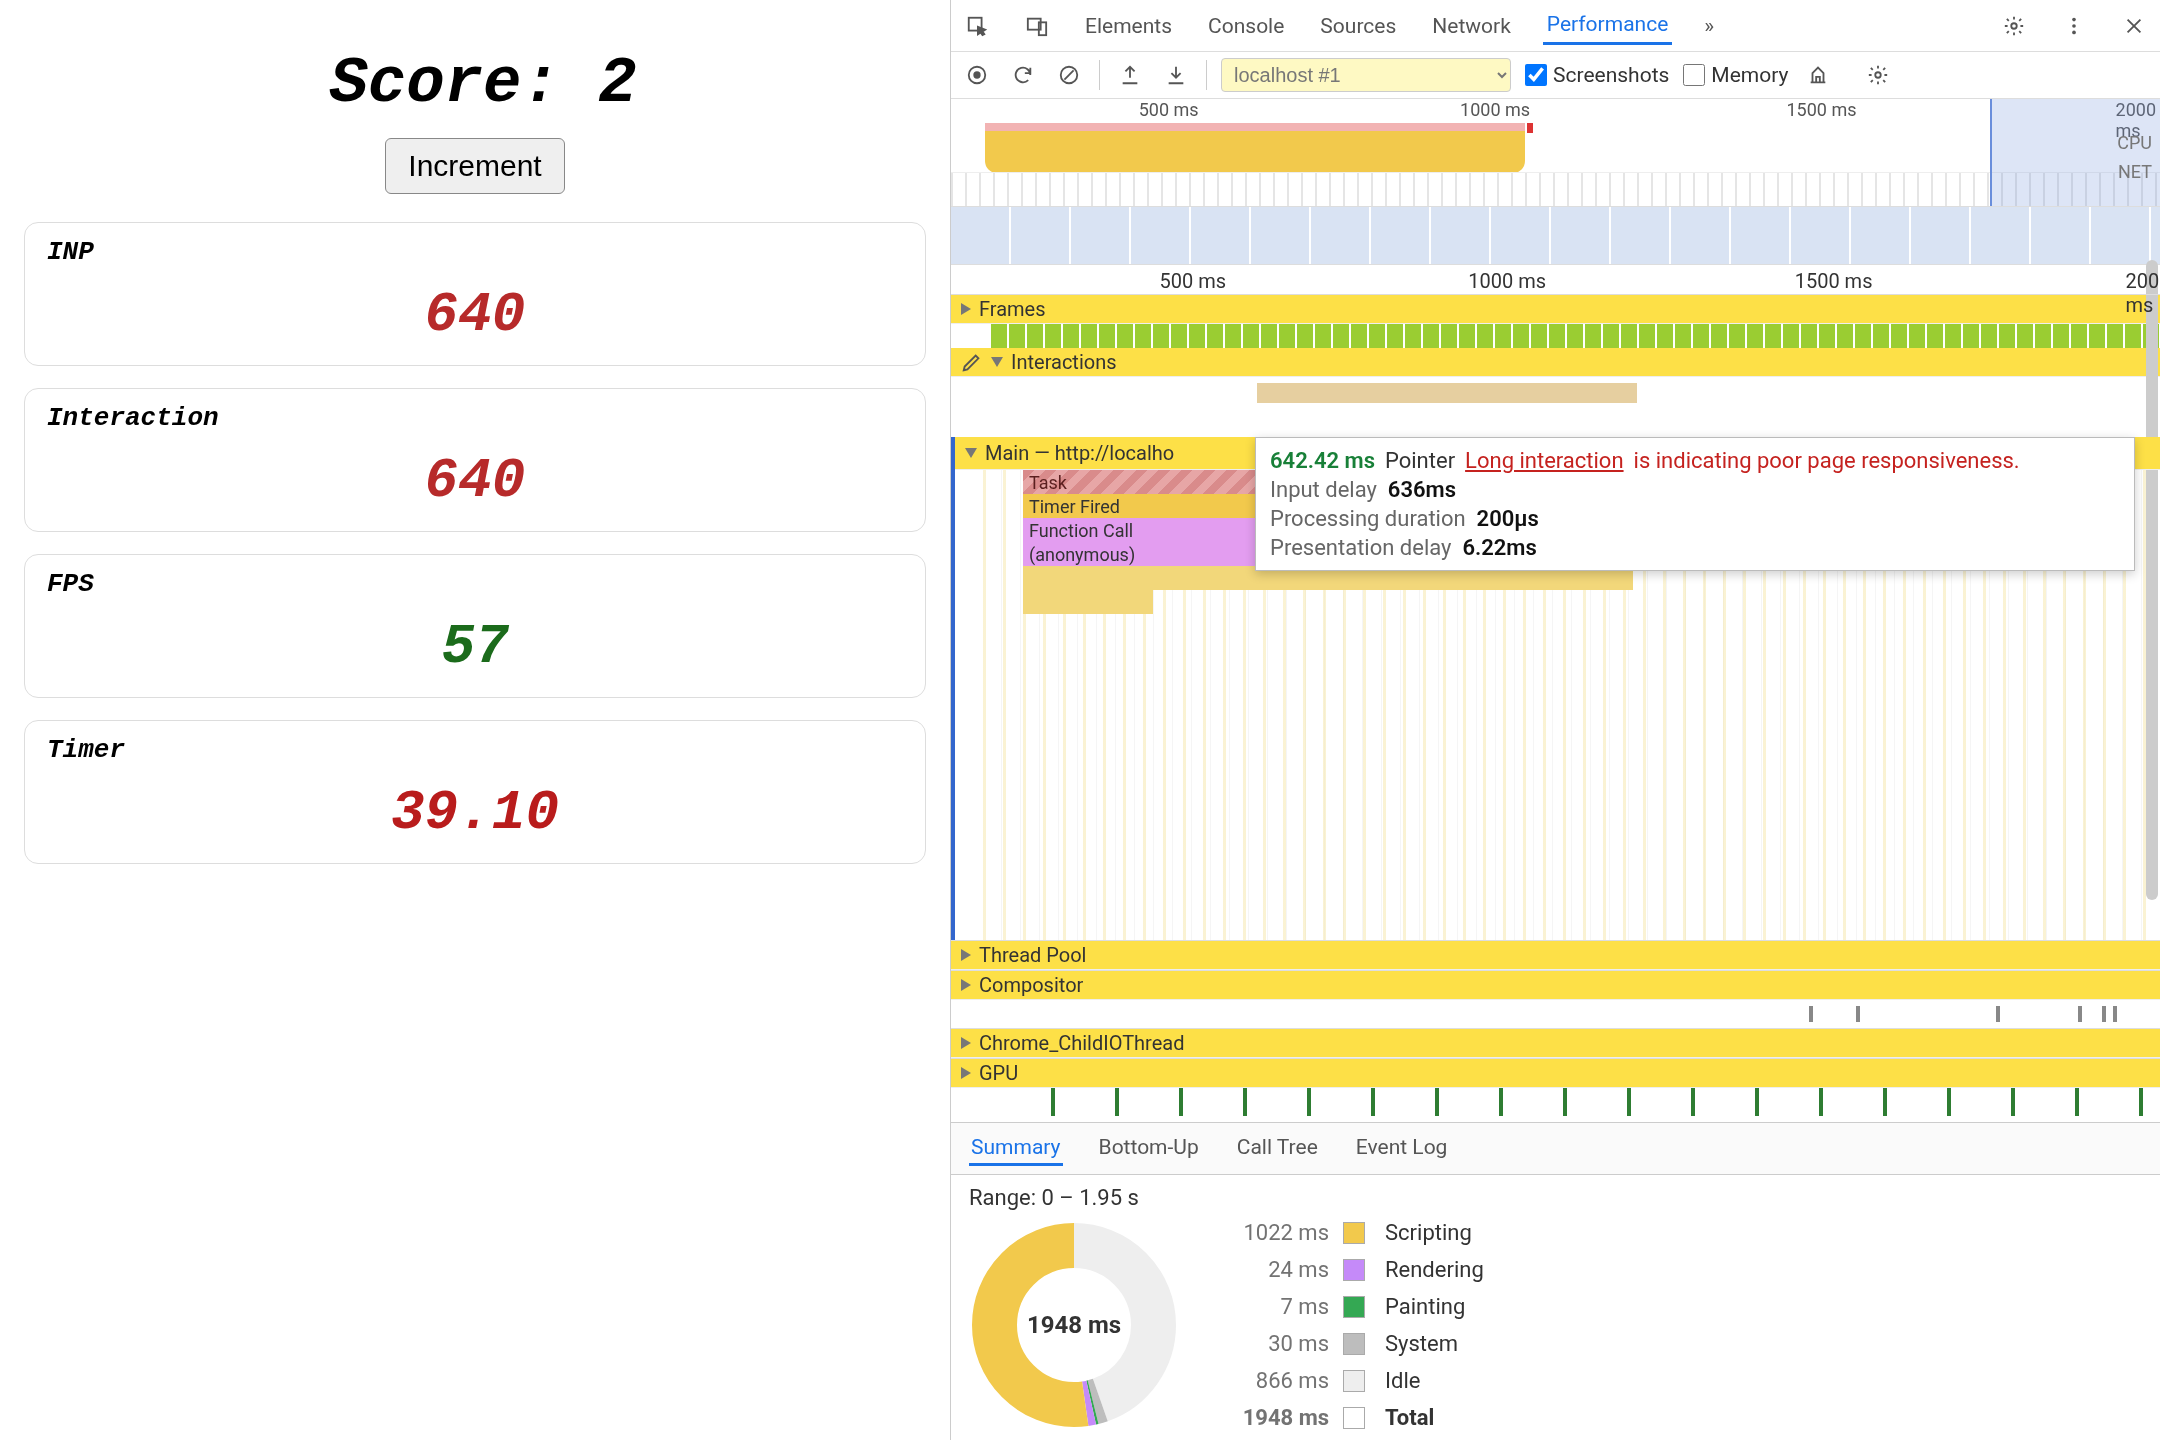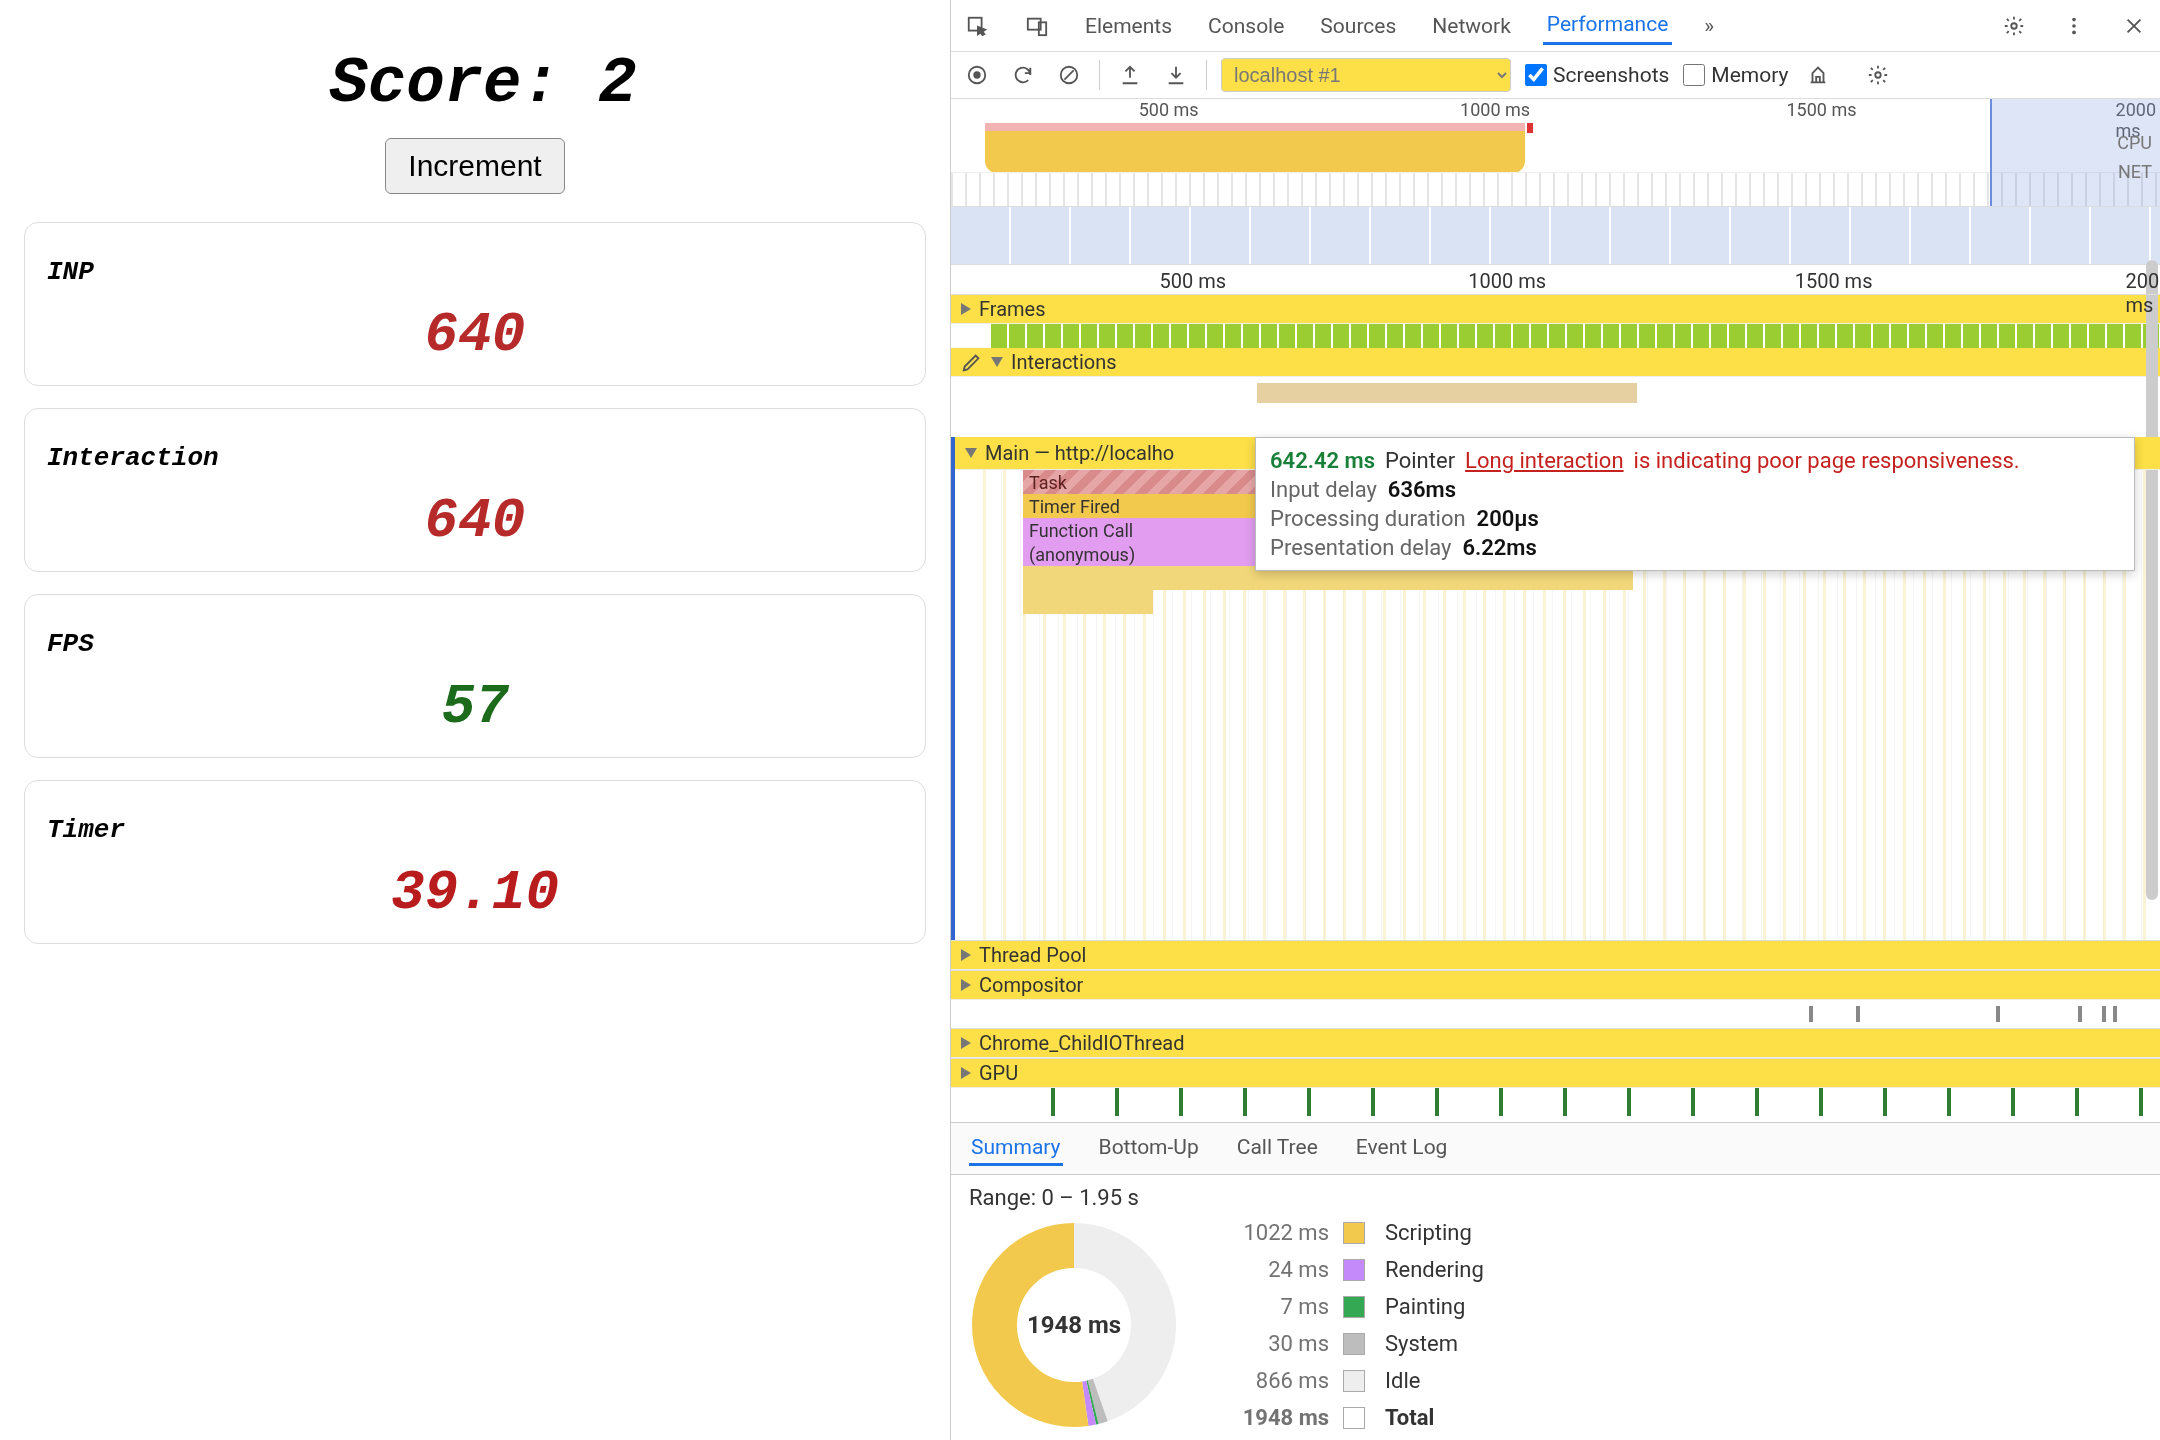--- a/index.html
+++ b/index.html
@@ -4,21 +4,21 @@
 <style>
 * { box-sizing: border-box; margin: 0; padding: 0; }
 body {
   font-family: -apple-system, BlinkMacSystemFont, "Segoe UI", Roboto, sans-serif;
   background: #fff;
   width: 2160px;
   height: 1440px;
   display: flex;
   overflow: hidden;
 }
-.mono { font-family: "Courier New", Courier, monospace; font-weight: bold; margin-top: 20px; }
+.mono { font-family: "Courier New", Courier, monospace; font-weight: bold; }
 .left-pane {
   width: 950px;
   padding: 24px;
   display: flex;
   flex-direction: column;
   align-items: center;
 }
 .score {
   font-style: italic;
   font-size: 64px;
@@ -62,21 +62,21 @@
 .dt-tabbar { padding: 6px 10px; gap: 28px; }
 .dt-tabbar .tab { color: #555; cursor: pointer; padding: 6px 4px; }
 .dt-tabbar .tab.active { color: #1a73e8; border-bottom: 3px solid #1a73e8; }
 .dt-tabbar .spacer { flex: 1; }
 .icon-box { width: 32px; height: 32px; display:inline-flex; align-items:center; justify-content:center; color:#555; }
 .icon-box svg { width: 22px; height: 22px; }
 
 .perf-toolbar { padding: 6px 10px; gap: 14px; }
 .perf-toolbar .sep { width:1px; height:30px; background:#ccc; }
 .perf-toolbar select {
-  font-size: 20px; padding: 4px 8px; border:1px solid #ccc; border-radius:4px; background:#fde047; color:#777; width: 290px;
+  font-size: 20px; padding: 4px 8px; border:1px solid #ccc; border-radius:4px; background:#fef9c3; color:#777; width: 290px;
 }
 .cb { display:flex; align-items:center; gap:6px; }
 .cb input { width:22px; height:22px; }
 
 .overview {
   position: relative;
   height: 108px;
   border-bottom: 1px solid #ddd;
 }
 .overview .ticks { position:absolute; top:0; left:0; right:0; height:24px; display:flex; font-size:18px; color:#555; }

